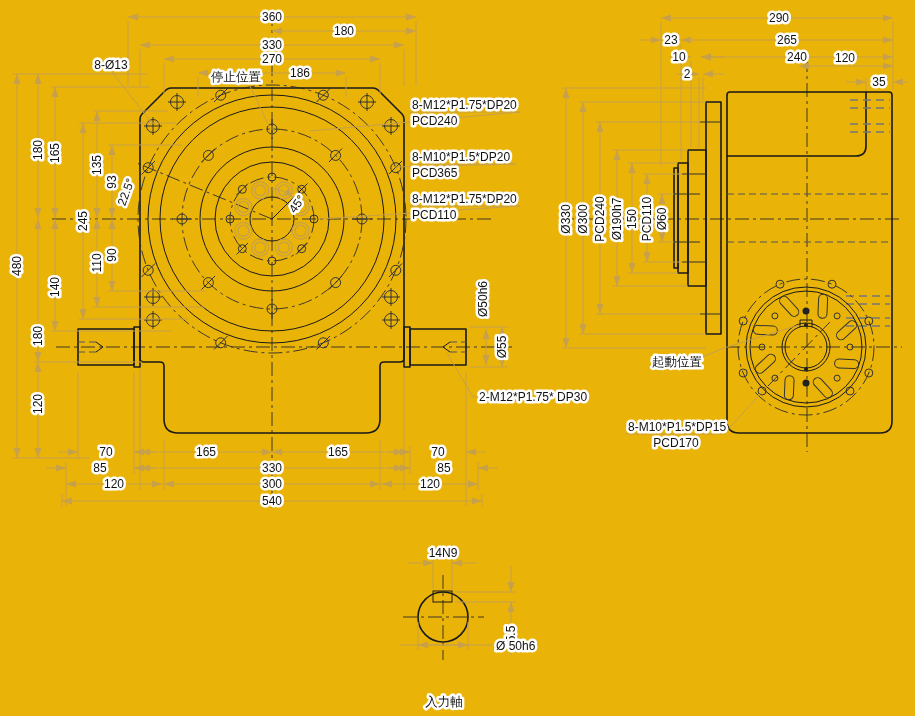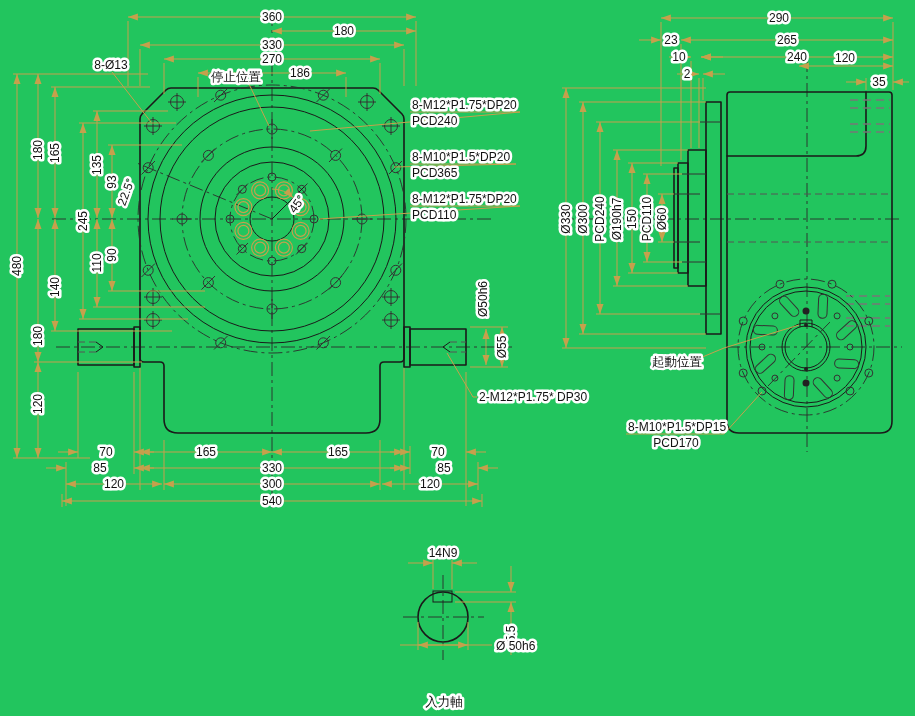--- a/index.html
+++ b/index.html
@@ -1,16 +1,16 @@
 <!DOCTYPE html>
 <html><head>
 <meta charset="utf-8">
 <style>
   html,body{margin:0;padding:0;background:#fff;}
-  #stage{position:relative;width:915px;height:716px;background:#22c55e;overflow:hidden;
+  #stage{position:relative;width:915px;height:716px;background:#eab308;overflow:hidden;
          font-family:"Liberation Sans",sans-serif;}
   svg{position:absolute;left:0;top:0;}
   
   .o  {stroke:#1a1a1a;stroke-width:1.6;fill:none;stroke-linejoin:round;stroke-linecap:round;}
   .t  {stroke:#1a1a1a;stroke-width:1;fill:none;}
   .t2 {stroke:#333;stroke-width:1;fill:none;}
   .cl {stroke:#2b2b2b;stroke-width:.9;fill:none;stroke-dasharray:14 4 3 4;}
   .hd {stroke:#555;stroke-width:1;fill:none;stroke-dasharray:7 4;}
   .gr {stroke:#777;stroke-width:1.4;fill:none;stroke-dasharray:8 5;}
   

